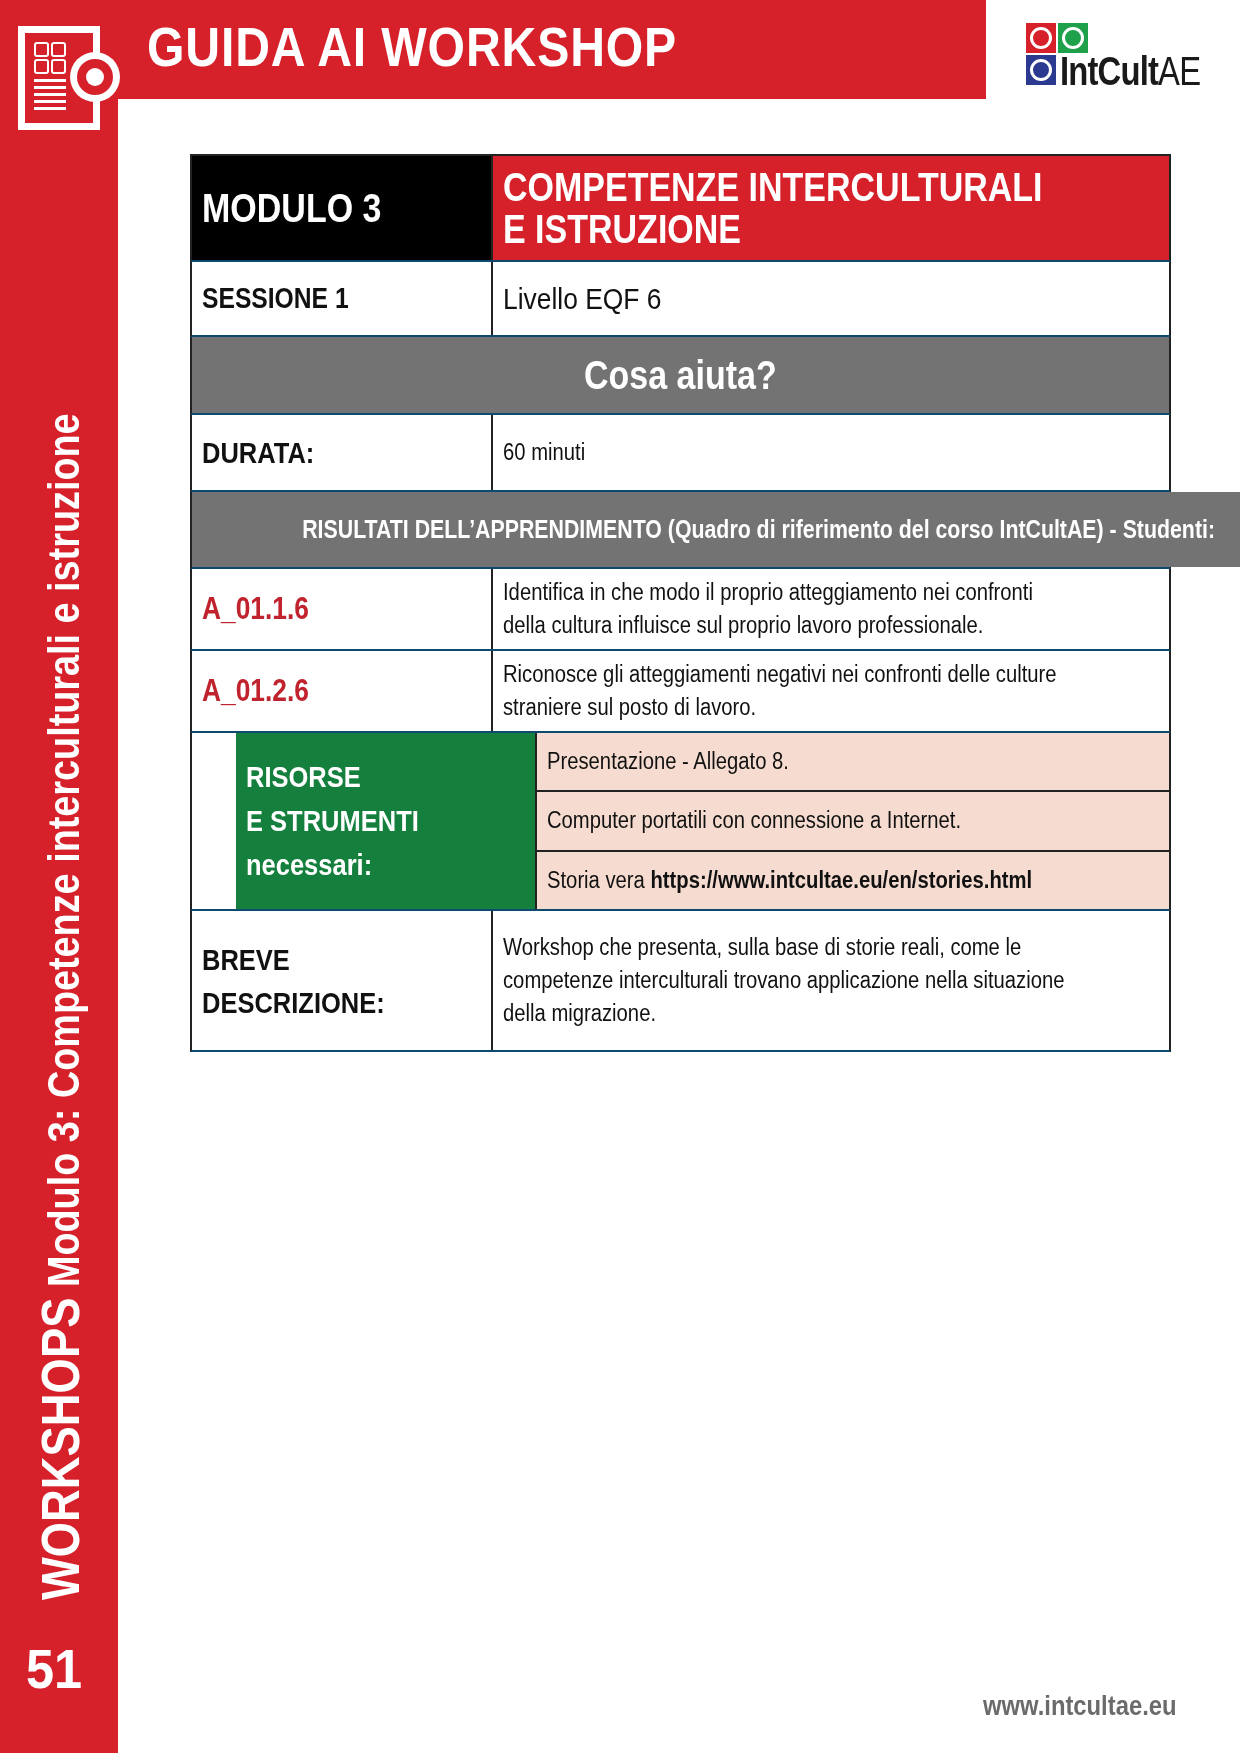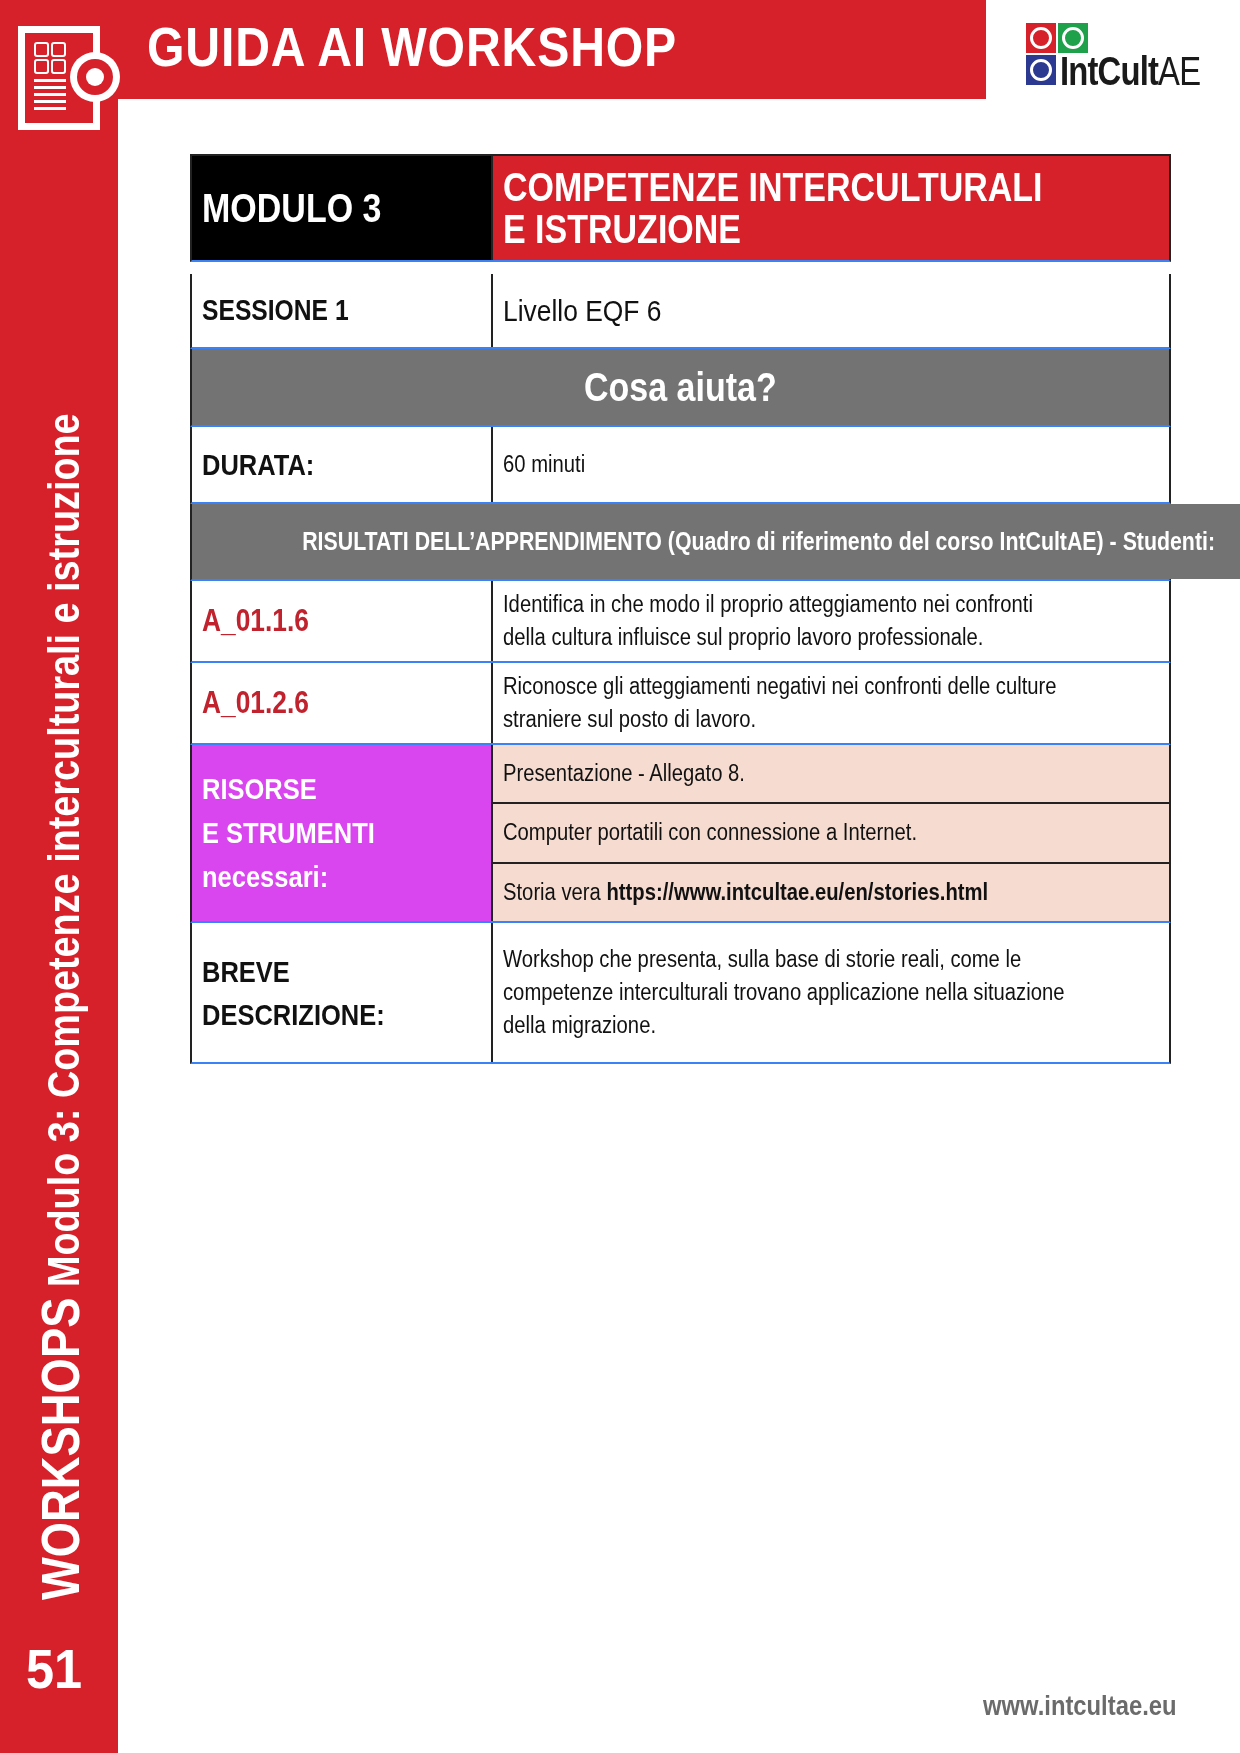--- a/index.html
+++ b/index.html
@@ -29,50 +29,50 @@
 
   
   #logo { position: absolute; left: 1026px; top: 23px; width: 180px; height: 70px; }
   .logo-sq { position: absolute; width: 30px; height: 30px; }
   .logo-sq .face { position: absolute; left: 4px; top: 4px; width: 22px; height: 22px; border: 3px solid #fff; border-radius: 50%; }
   #logo-text { position: absolute; left: 34px; top: 26px; font-size: 40px; color: #1a1a1a; white-space: nowrap; transform: scaleX(0.82); transform-origin: left top; letter-spacing: -1px; }
   #logo-text b { font-weight: bold; }
 
   
   #table { position: absolute; left: 190px; top: 154px; width: 981px; }
-  .row { display: flex; border-left: 2px solid #222; border-right: 2px solid #222; border-bottom: 2px solid #3b82f6; }
+  .row { display: flex; border-left: 2px solid #222; border-right: 2px solid #222; border-bottom: 2px solid #0c4a6e; }
   .row:first-child { border-top: 2px solid #222; }
   .cell { display: flex; align-items: center; padding: 0 10px; }
   .c1 { width: 301px; border-right: 2px solid #222; }
   .c2 { flex: 1; }
   .label { font-size: 30px; font-weight: bold; transform: scaleX(0.85); transform-origin: left center; white-space: nowrap; }
   .val { font-size: 23px; line-height: 33px; transform: scaleX(0.88); transform-origin: left center; width: 113%; }
 
   #r-head { height: 108px; }
   #r-head .c1 { background: #000; }
   #r-head .c1 .label { color: #fff; font-size: 40px; }
   #r-head .c2 { background: #d6212b; }
   #module-title { color: #fff; font-size: 40px; font-weight: bold; line-height: 42px; transform: scaleX(0.85); transform-origin: left center; white-space: nowrap; }
 
-  #r-session { height: 75px; margin-top: 12px; }
+  #r-session { height: 75px; }
   #r-session .cw { width: 339px; border-right: 2px solid #222; }
   #eqf { font-size: 30px; transform: scaleX(0.88); transform-origin: left center; white-space: nowrap; }
 
   .banner { background: #737373; justify-content: center; }
   #r-cosa { height: 78px; }
   #cosa-label { color: #fff; font-size: 40px; font-weight: bold; transform: scaleX(0.85); white-space: nowrap; }
   #r-tipo { height: 94px; }
   #r-durata { height: 77px; }
   #r-ris { height: 77px; }
   #ris-label { color: #fff; font-size: 26px; font-weight: bold; transform: scaleX(0.82); white-space: nowrap; }
   .r-out { height: 82px; }
   .code { color: #c0232d; font-size: 31px; font-weight: bold; transform: scaleX(0.85); transform-origin: left center; white-space: nowrap; }
 
   #r-res { height: 178px; }
-  #r-res .c1 { background: #d946ef; align-items: center; }
+  #r-res .c1 { background: #15803d; align-items: center; margin-left: 44px; }
   #res-label { color: #fff; font-size: 30px; font-weight: bold; line-height: 44px; transform: scaleX(0.85); transform-origin: left center; white-space: nowrap; }
   #res-list { flex: 1; display: flex; flex-direction: column; padding: 0; }
   .res-item { flex: 1; background: #f6dcd0; display: flex; align-items: center; padding: 0 10px; border-bottom: 2px solid #222; }
   .res-item:last-child { border-bottom: none; }
   .res-item b { font-weight: bold; }
 
   #r-breve { height: 141px; }
   #breve-label { line-height: 43px; }
 
   #footer-url { position: absolute; left: 983px; top: 1690px; font-size: 28px; font-weight: bold; color: #6b6b6b; transform: scaleX(0.85); transform-origin: left top; white-space: nowrap; }

